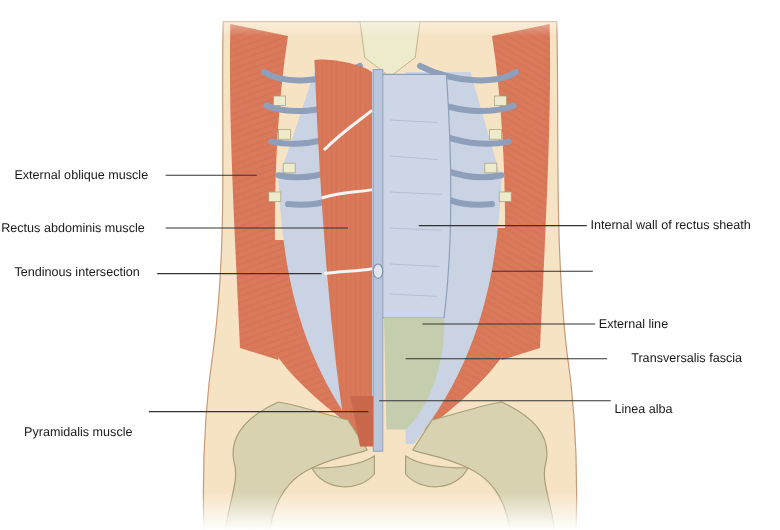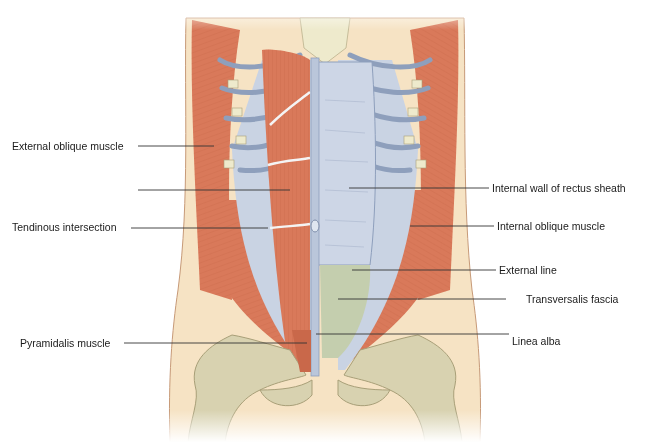--- a/index.html
+++ b/index.html
@@ -118,21 +118,21 @@
       <line x1="124" y1="343" x2="307" y2="343"></line>
       <line x1="349" y1="188" x2="489" y2="188"></line>
       <line x1="410" y1="226" x2="494" y2="226"></line>
       <line x1="352" y1="270" x2="496" y2="270"></line>
       <line x1="338" y1="299" x2="506" y2="299"></line>
       <line x1="316" y1="334" x2="509" y2="334"></line>
     </g>
   </svg>
 
   <div class="label left" style="left:12px;top:140px;">External oblique muscle</div>
+  <div class="label left" style="left:1px;top:184px;">Rectus abdominis muscle</div>
   <div class="label left" style="left:12px;top:221px;">Tendinous intersection</div>
-  <div class="label left" style="left:20px;top:337px;">Pyramidalis muscle</div>
+  <div class="label left" style="left:20px;top:354px;">Pyramidalis muscle</div>
 
   <div class="label" style="left:492px;top:182px;">Internal wall of rectus sheath</div>
-  <div class="label" style="left:497px;top:220px;">Internal oblique muscle</div>
   <div class="label" style="left:499px;top:264px;">External line</div>
   <div class="label" style="left:526px;top:293px;">Transversalis fascia</div>
   <div class="label" style="left:512px;top:312px;margin-top:23px;">Linea alba</div>
 </div>
 
 </body></html>

